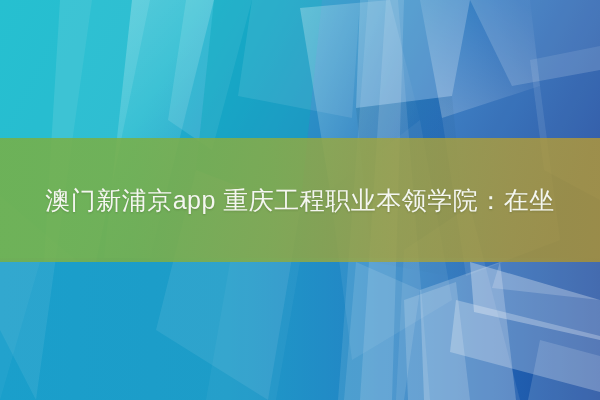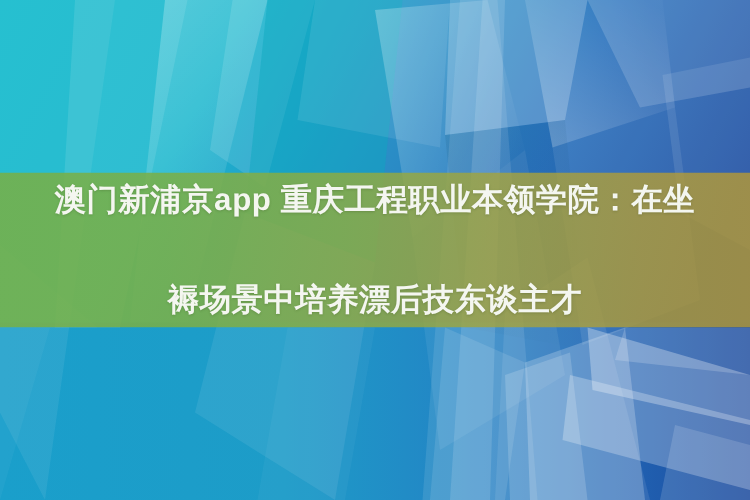--- a/index.html
+++ b/index.html
@@ -9,21 +9,20 @@
     background: #ffffff;
   }
 
   #banner {
     position: relative;
     width: 600px;
     height: 400px;
     overflow: hidden;
     font-family: "Liberation Sans", "DejaVu Sans", sans-serif;
     user-select: none;
-    font-weight: bold;
   }
 
   #bg-svg {
     position: absolute;
     inset: 0;
     width: 600px;
     height: 400px;
     display: block;
   }
 
@@ -159,17 +158,16 @@
     <g>
       <polygon points="0,262 40,262 0,400" fill="#ffffff" opacity="0.04"></polygon>
       <polygon points="230,262 300,262 276,400 206,400" fill="#ffffff" opacity="0.04"></polygon>
     </g>
   </svg>
 
   <div id="title-band">
     <div id="band-wash"></div>
     <div id="band-text">
       <span class="tl-line">澳门新浦京app 重庆工程职业本领学院：在坐</span>
-      <span class="tl-line">褥场景中培养漂后技东谈主才</span>
     </div>
   </div>
 
 </div>
 
 </body></html>

